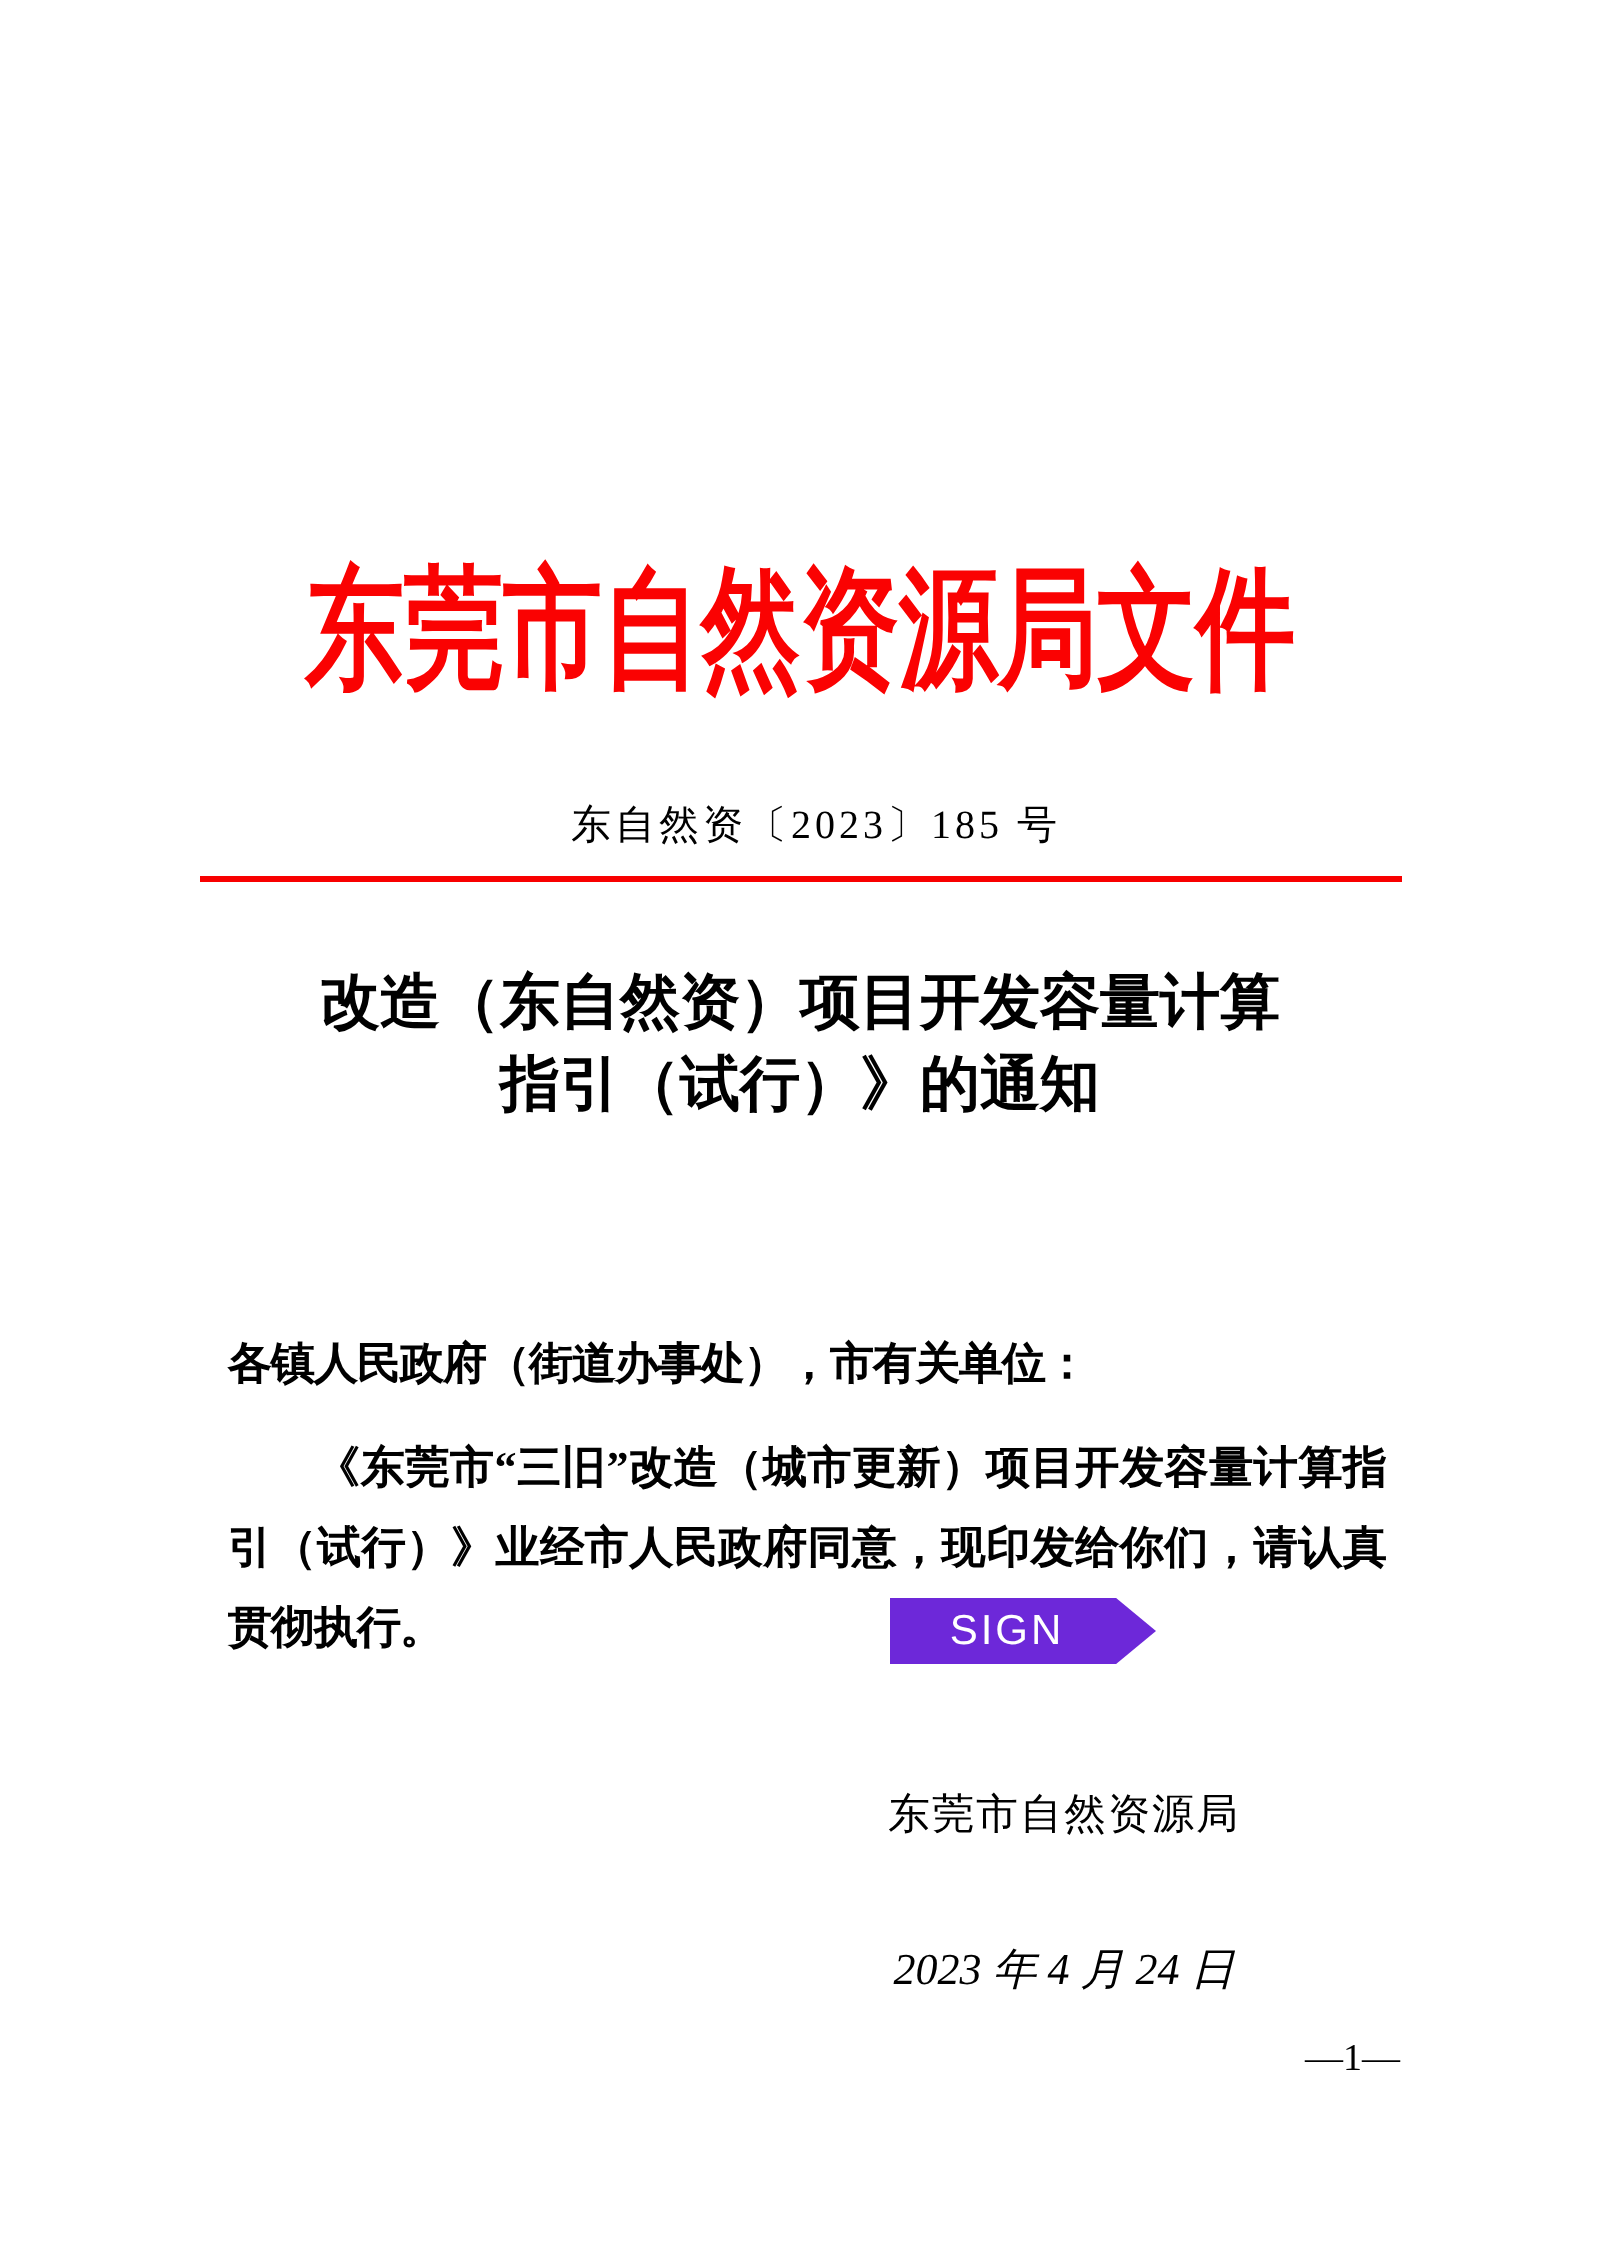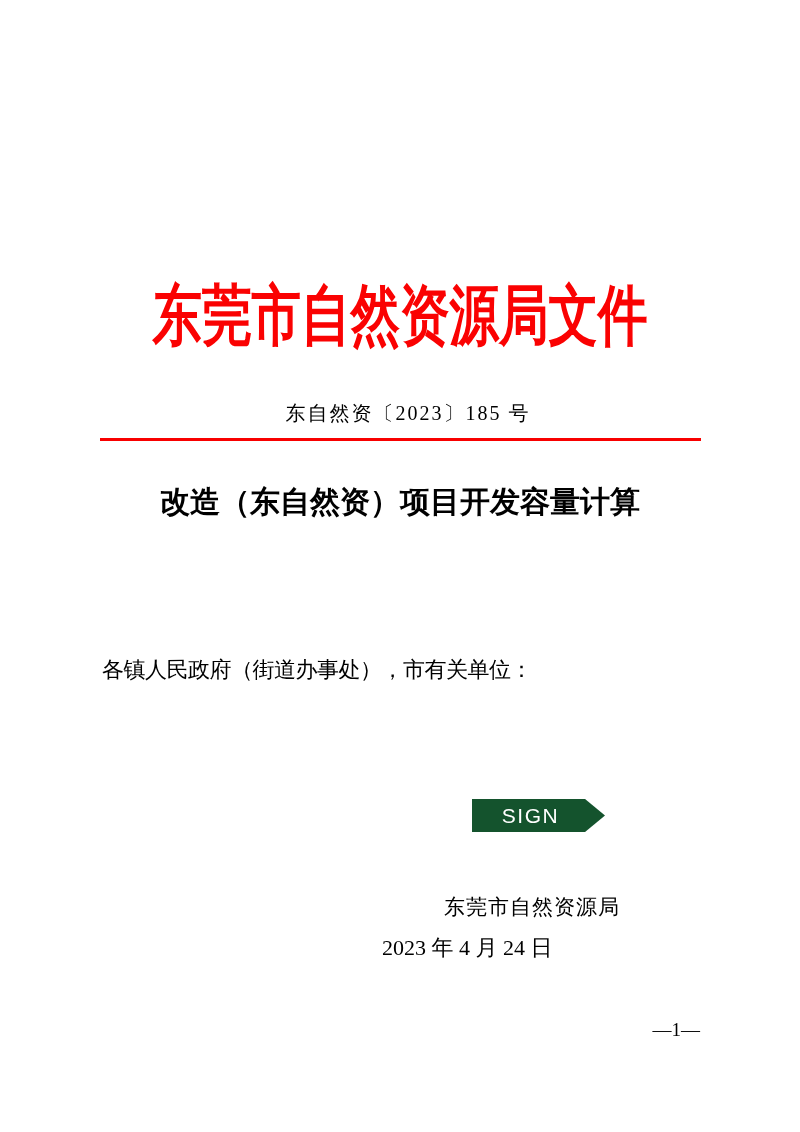--- a/index.html
+++ b/index.html
@@ -57,23 +57,24 @@
   .body-text {
     position: absolute;
     top: 650px;
     left: 102px;
     width: 603px;
     font-size: 22px;
     line-height: 40px;
     letter-spacing: -0.5px;
   }
   .body-text p {
-    margin: 0;
+    margin: 12px;
     text-align: justify;
     text-justify: inter-ideograph;
+    font-weight: bold;
   }
   .body-text p.indent { text-indent: 2em; }
   .sign-marker {
     position: absolute;
     top: 799px;
     left: 445px;
     width: 133px;
     height: 33px;
     clip-path: polygon(0 0, 85% 0, 100% 50%, 85% 100%, 0 100%);
     display: flex;
@@ -95,25 +96,27 @@
     top: 892px;
     left: 382px;
     width: 300px;
     text-align: center;
     font-size: 21px;
     letter-spacing: 1px;
     line-height: 30px;
   }
   .signature-date {
     position: absolute;
-    top: 933px;
+    top: 970px;
     left: 382px;
     width: 300px;
+    text-align: center;
     font-size: 22px;
     line-height: 30px;
+    font-style: italic;
   }
   .page-number {
     position: absolute;
     top: 1018px;
     right: 100px;
     font-size: 19px;
     line-height: 24px;
   }
 </style>
 </head>
@@ -122,27 +125,29 @@
 <div class="page">
 
   <div class="agency-title" style="color: rgb(250, 2, 2);">东莞市自然资源局文件</div>
 
   <div class="doc-number">东自然资〔2023〕185 号</div>
 
   <div class="red-rule" style="background-color: rgb(248, 0, 0);"></div>
 
   <div class="notice-title">
     <div>改造（东自然资）项目开发容量计算</div>
+    <div>指引（试行）》的通知</div>
   </div>
 
   <div class="body-text">
     <p>各镇人民政府（街道办事处），市有关单位：</p>
+    <p class="indent">《东莞市“三旧”改造（城市更新）项目开发容量计算指引（试行）》业经市人民政府同意，现印发给你们，请认真贯彻执行。</p>
   </div>
 
-  <div class="sign-marker" style="background-color: #14532d; margin-left: 27px;">
+  <div class="sign-marker" style="background-color: #6d28d9;">
     <span>SIGN</span>
   </div>
 
   <div class="signature-agency">东莞市自然资源局</div>
 
   <div class="signature-date">2023 年 4 月 24 日</div>
 
   <div class="page-number">—1—</div>
 
 </div>

